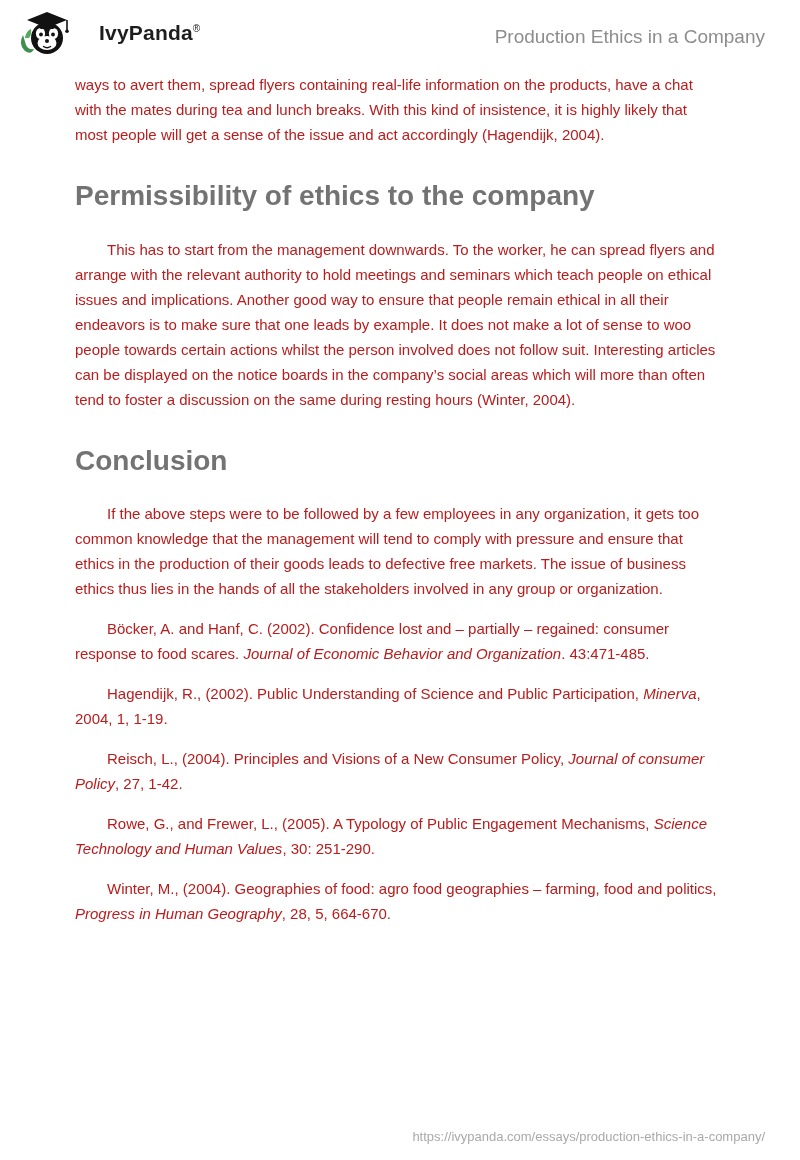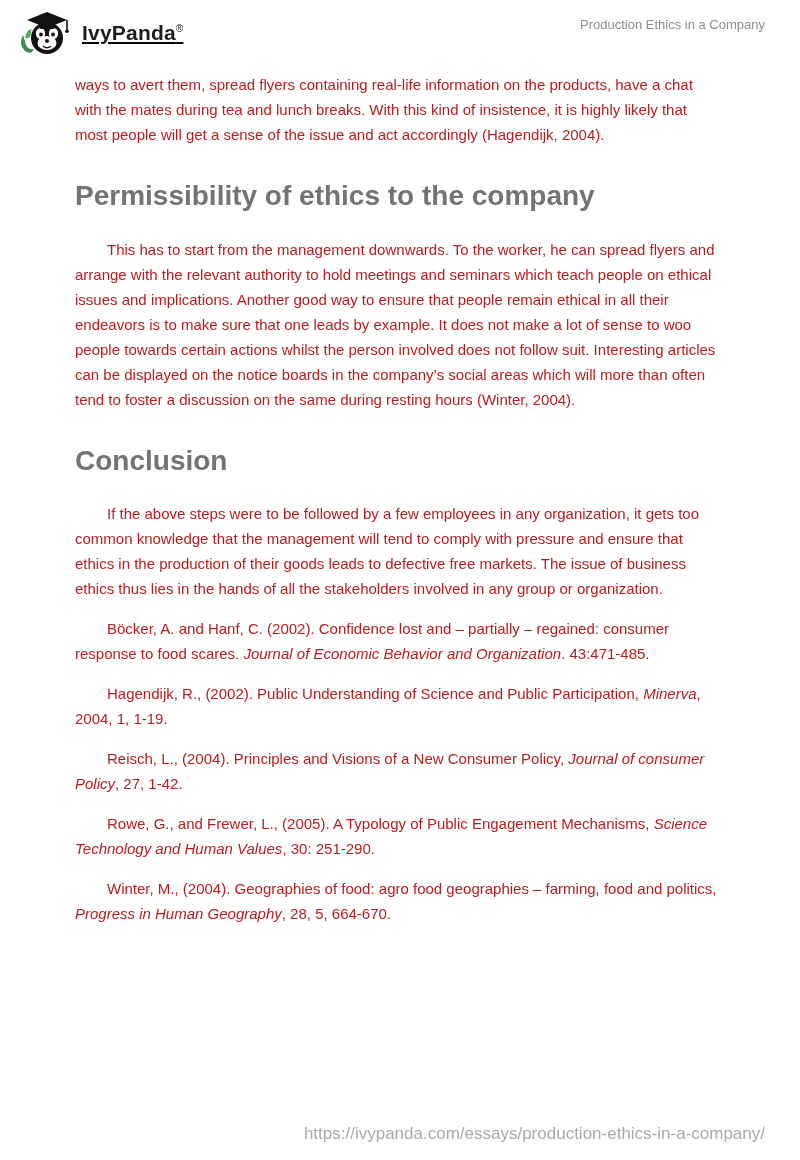--- a/index.html
+++ b/index.html
@@ -20,38 +20,37 @@
   .header {
     display: flex;
     justify-content: space-between;
     align-items: flex-start;
     padding: 8px 35px 0 16px;
     height: 62px;
   }
   .brand {
     display: flex;
     align-items: center;
-    gap: 8px;
-    text-decoration: underline;
+    gap: 25px;
   }
   .logo-icon { display: inline-flex; width: 58px; height: 50px; }
   .brand-text {
     font-size: 21px;
     font-weight: 700;
     color: #1d1d1d;
     letter-spacing: 0.2px;
   }
   .brand-text sup {
     font-size: 10px;
     font-weight: 400;
     vertical-align: super;
   }
   .doc-title {
-    margin-top: 9px;
-    font-size: 13px;
+    margin-top: 18px;
+    font-size: 19px;
     color: #8d8d8d;
   }
   
   .content {
     padding: 10px 78px 0 75px;
     color: #3e3e3e;
   }
   .para {
     font-size: 15px;
     line-height: 25px;
@@ -66,21 +65,21 @@
     color: #737373;
     margin: 32px 0 24px 0;
     line-height: 1.2;
   }
   .para em { }
   
   .footer {
     position: absolute;
     right: 35px;
     bottom: 16px;
-    font-size: 17px;
+    font-size: 13px;
     color: #a9a9a9;
   }
 </style>
 </head>
 <body>
 
 <div class="page">
 
   <header class="header">
     <div class="brand">

